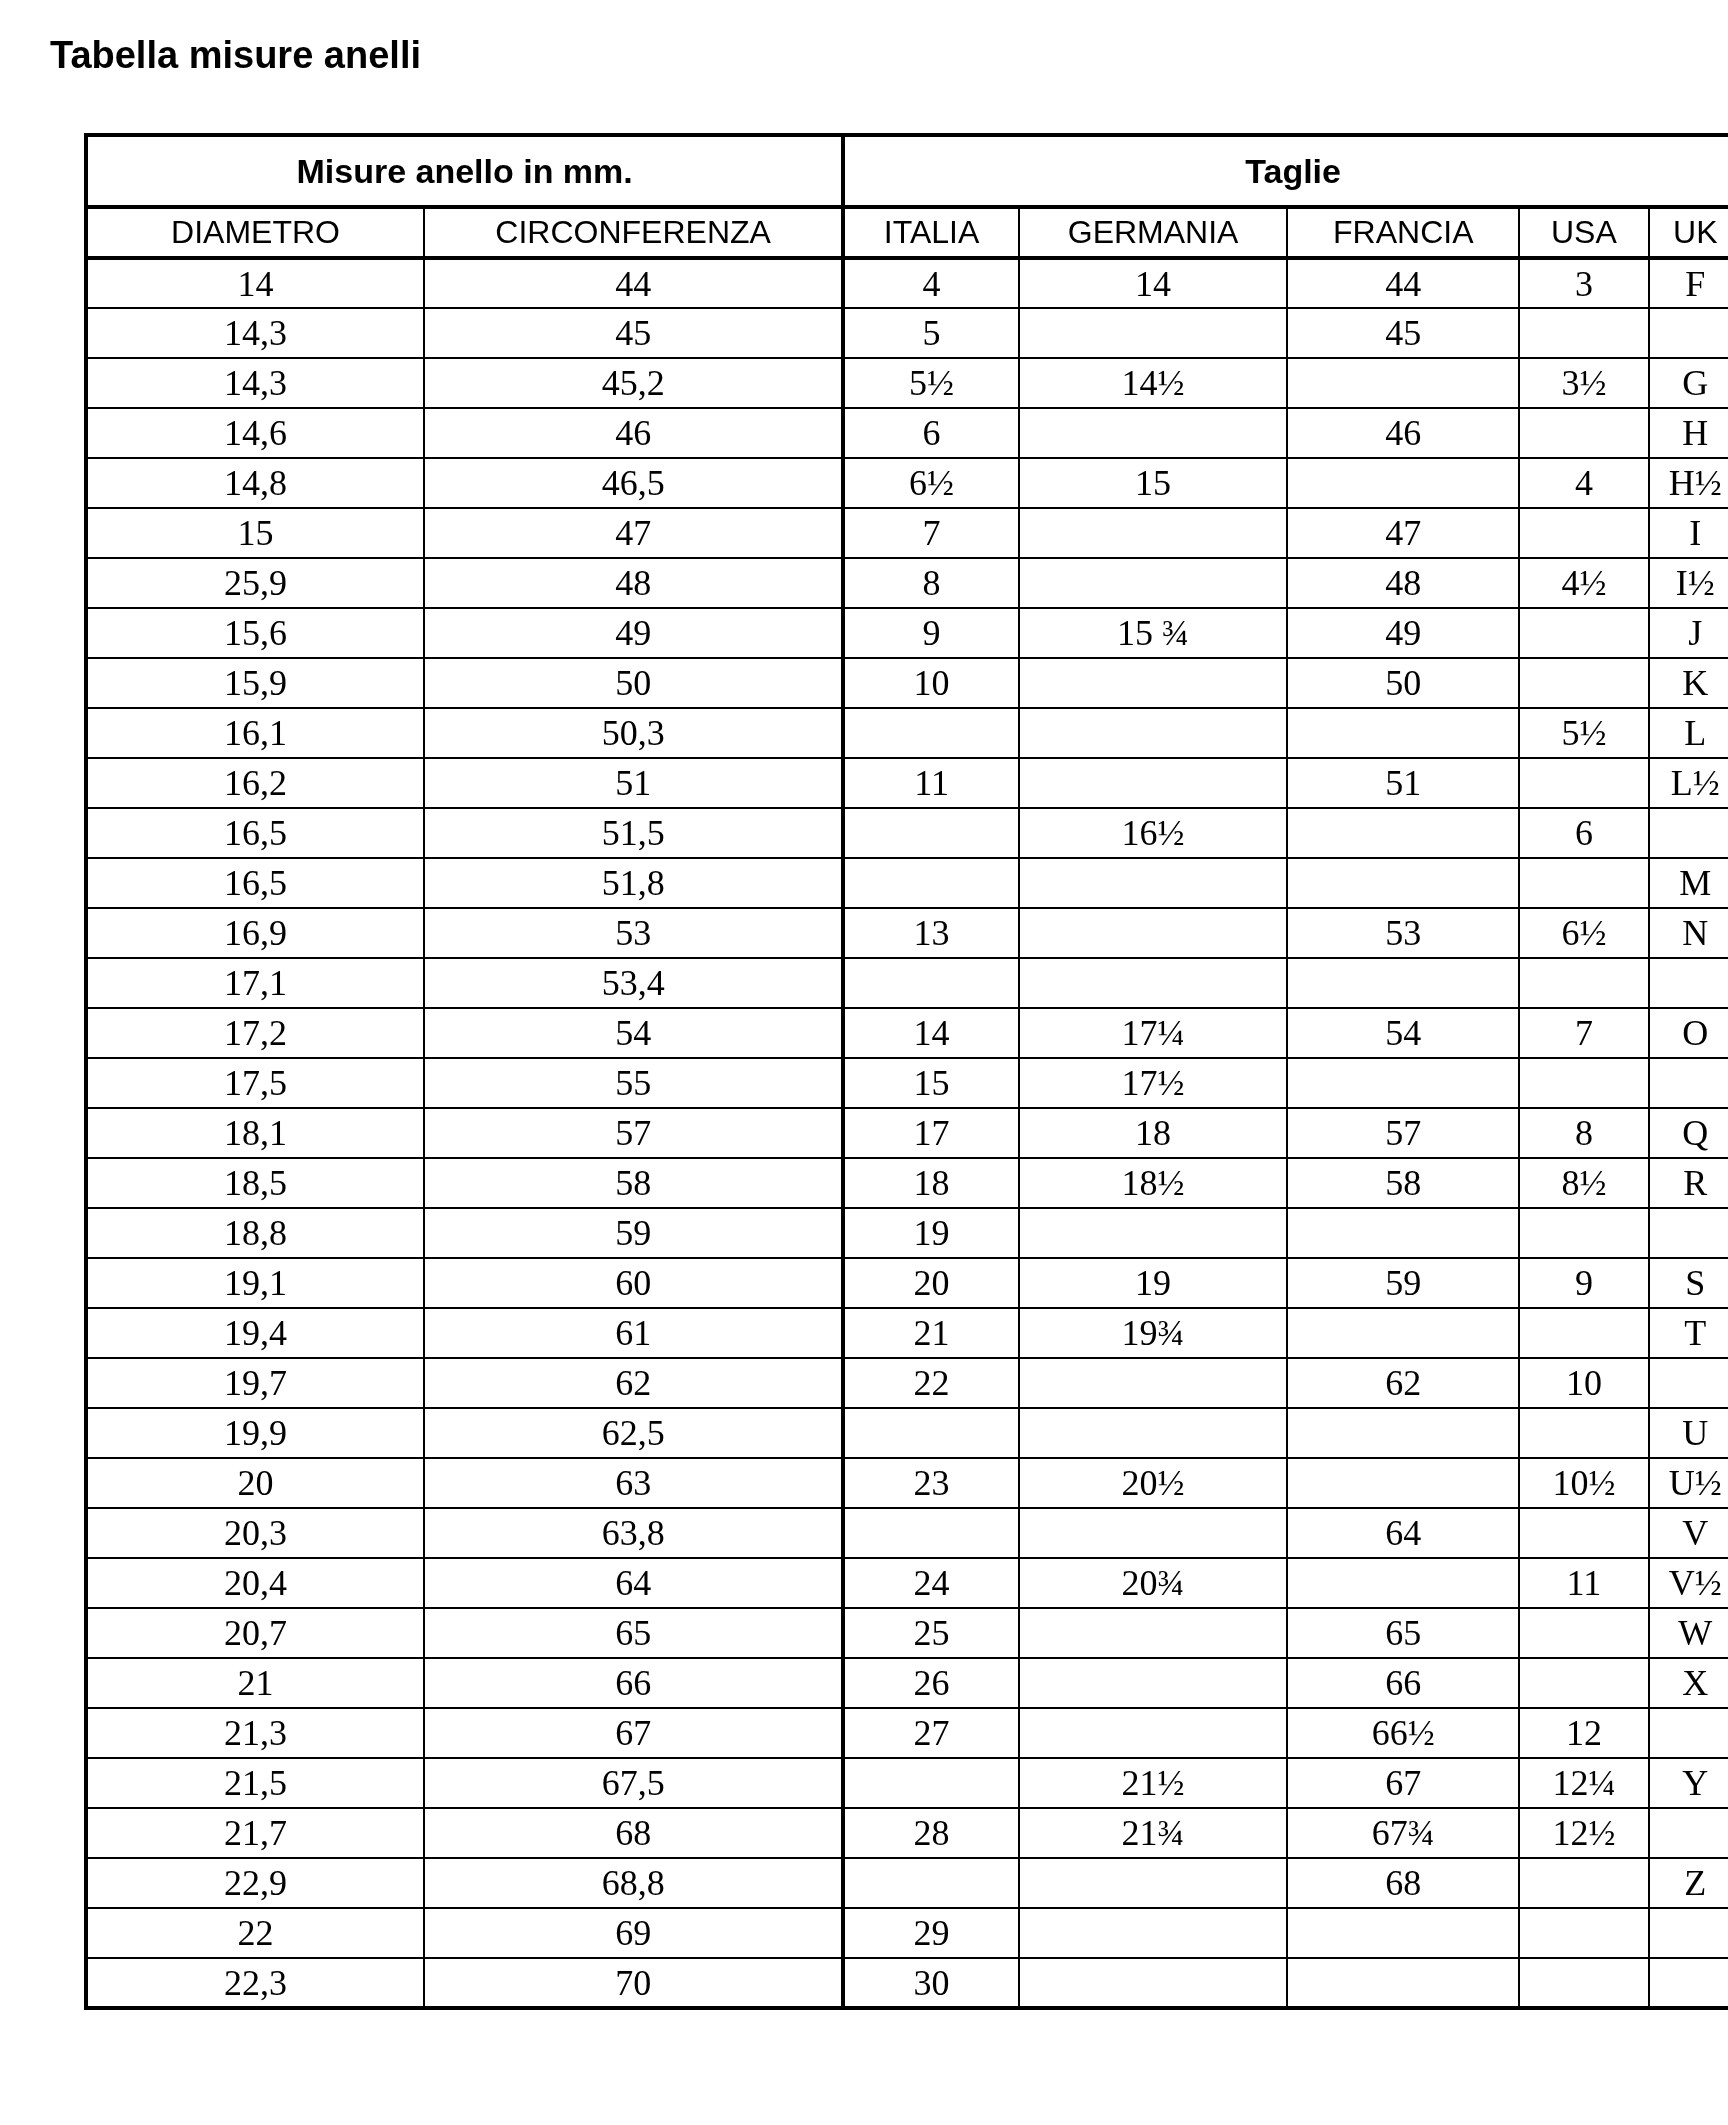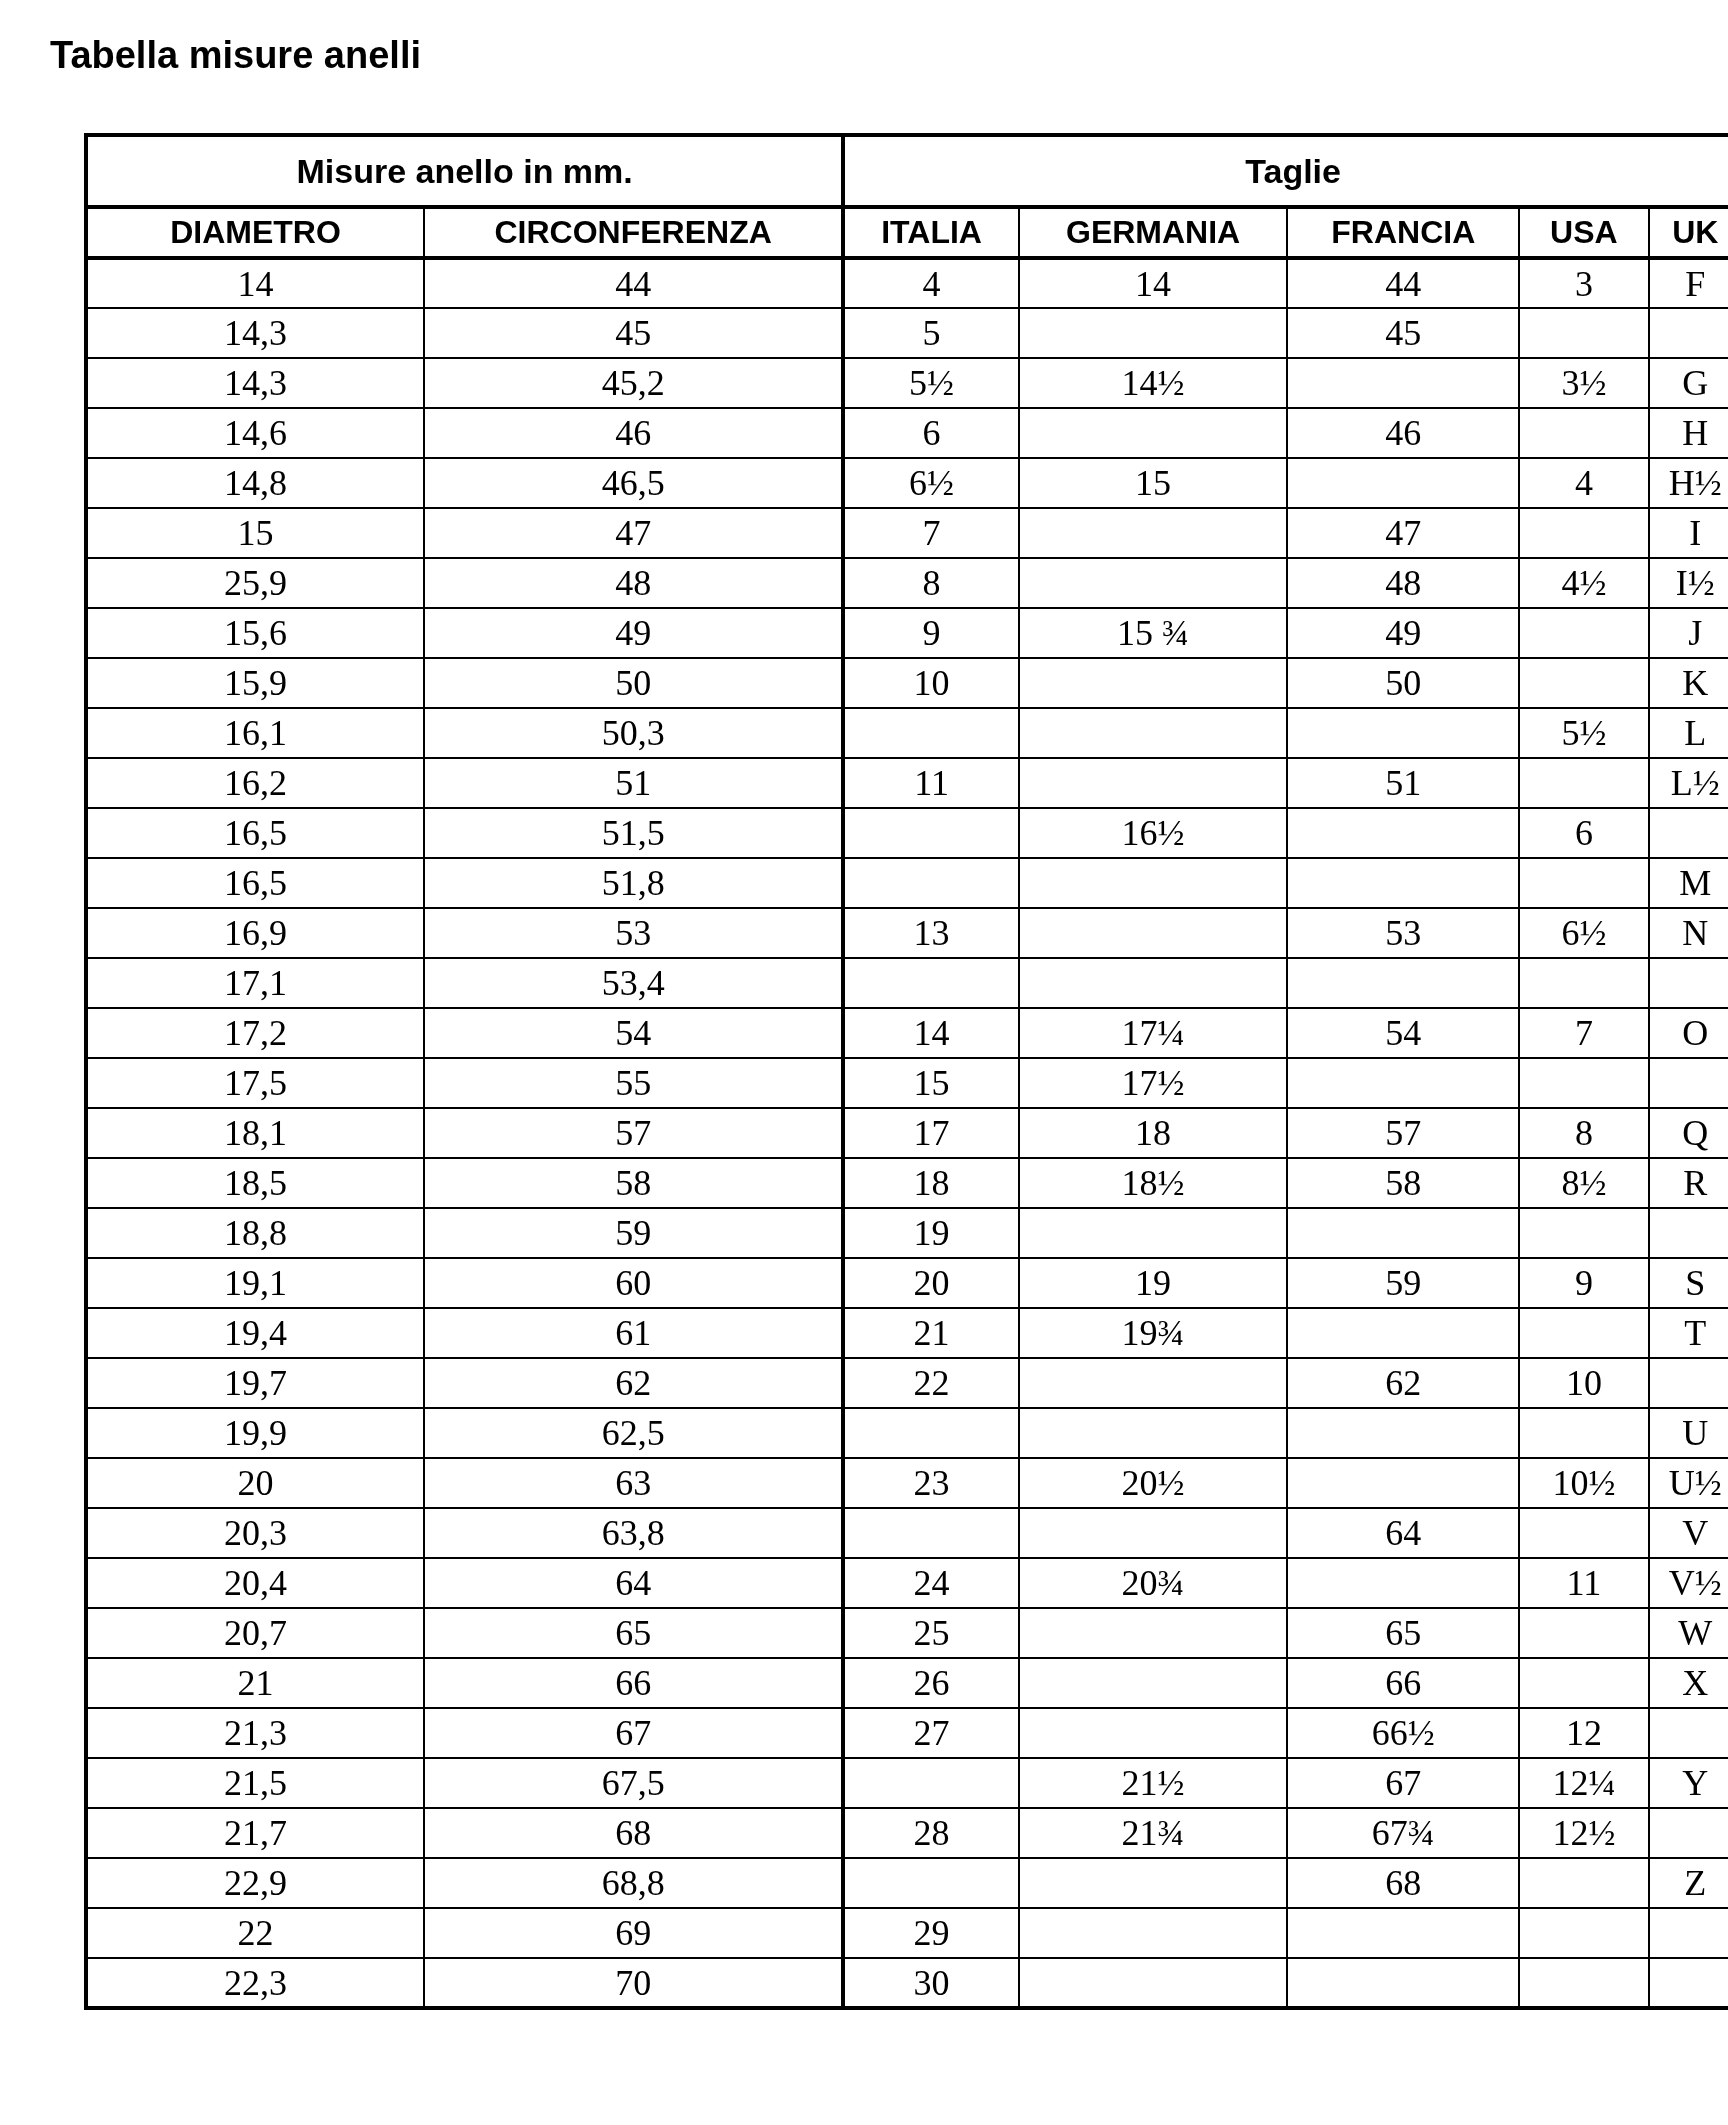--- a/index.html
+++ b/index.html
@@ -53,21 +53,21 @@
   thead tr.group-row th {
     font-size: 34px;
     font-weight: 700;
     border-bottom-width: 4.5px;
   }
   thead tr.cols-row {
     height: 51px;
   }
   thead tr.cols-row th {
     font-size: 32px;
-    font-weight: 700;
+    font-weight: 400;
     border-bottom-width: 4.5px;
   }
   tbody tr {
     height: 50px;
     font-family: Liberation Serif, serif;
   }
   tbody td {
     font-size: 36px;
     font-weight: 400;
   }

